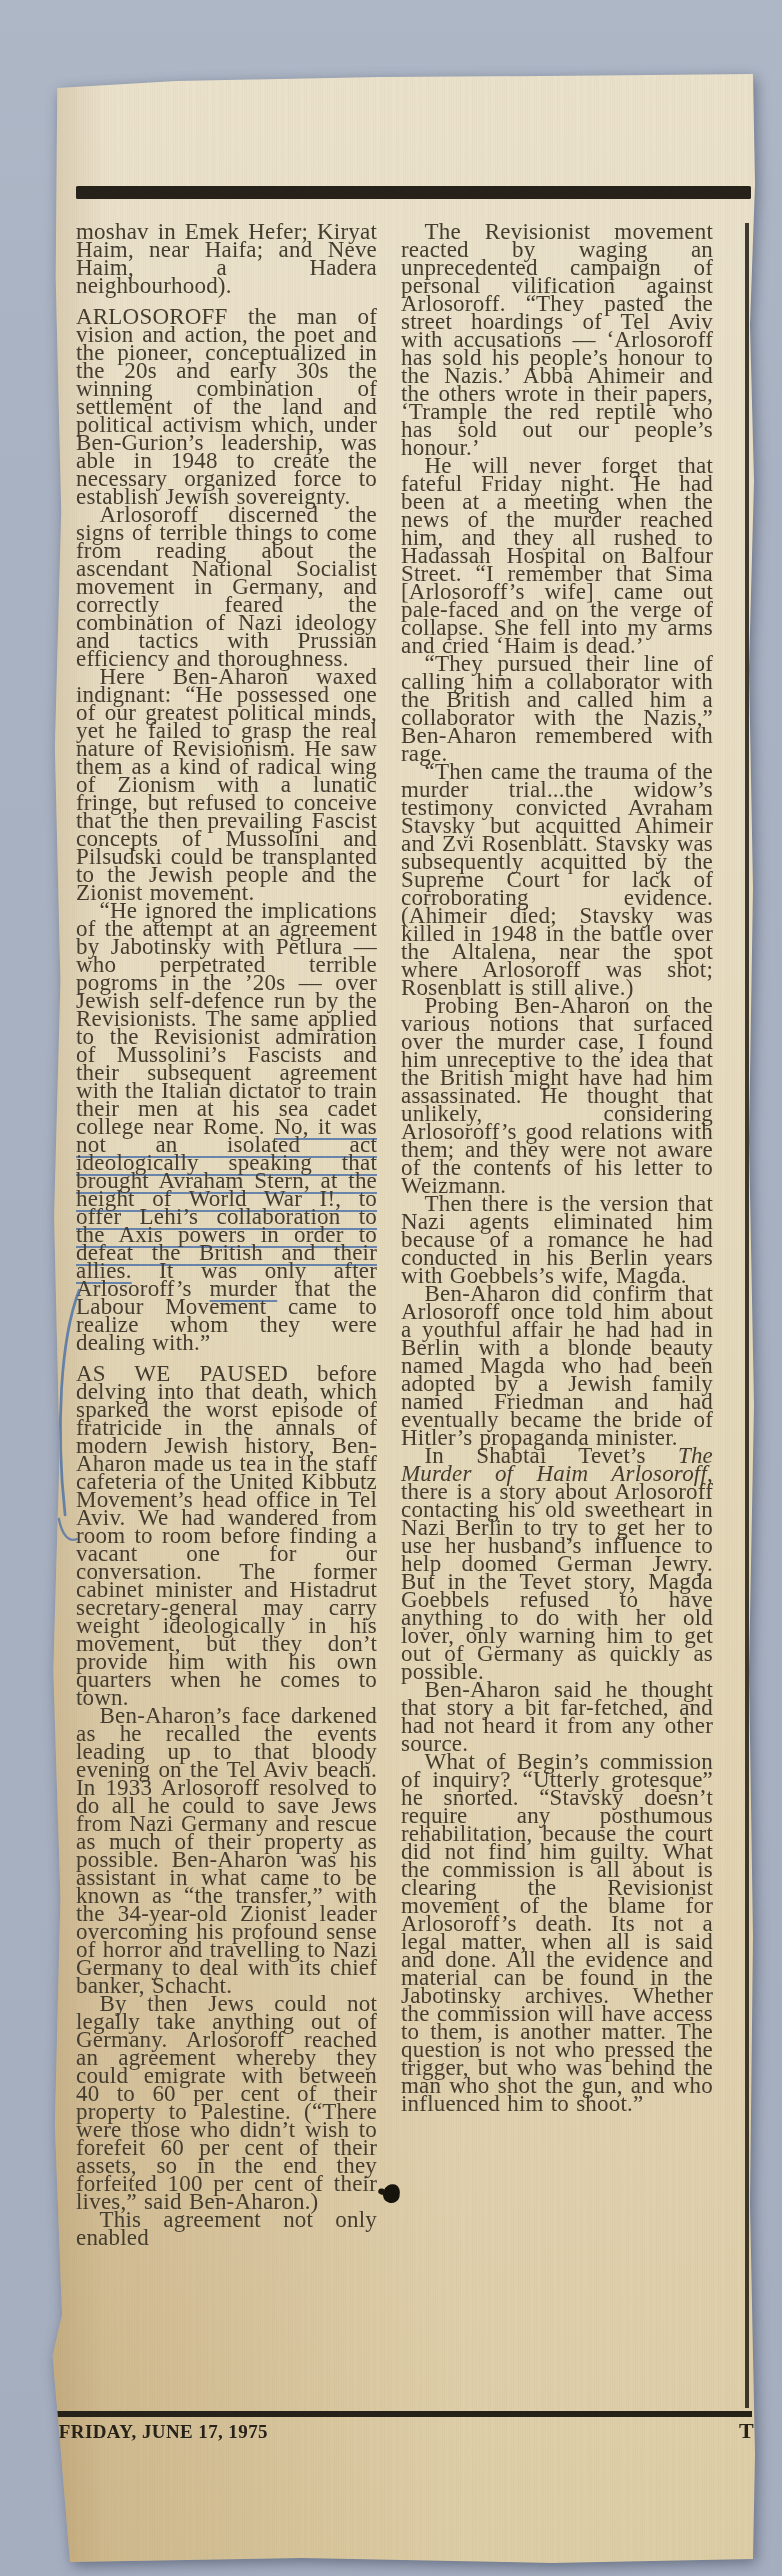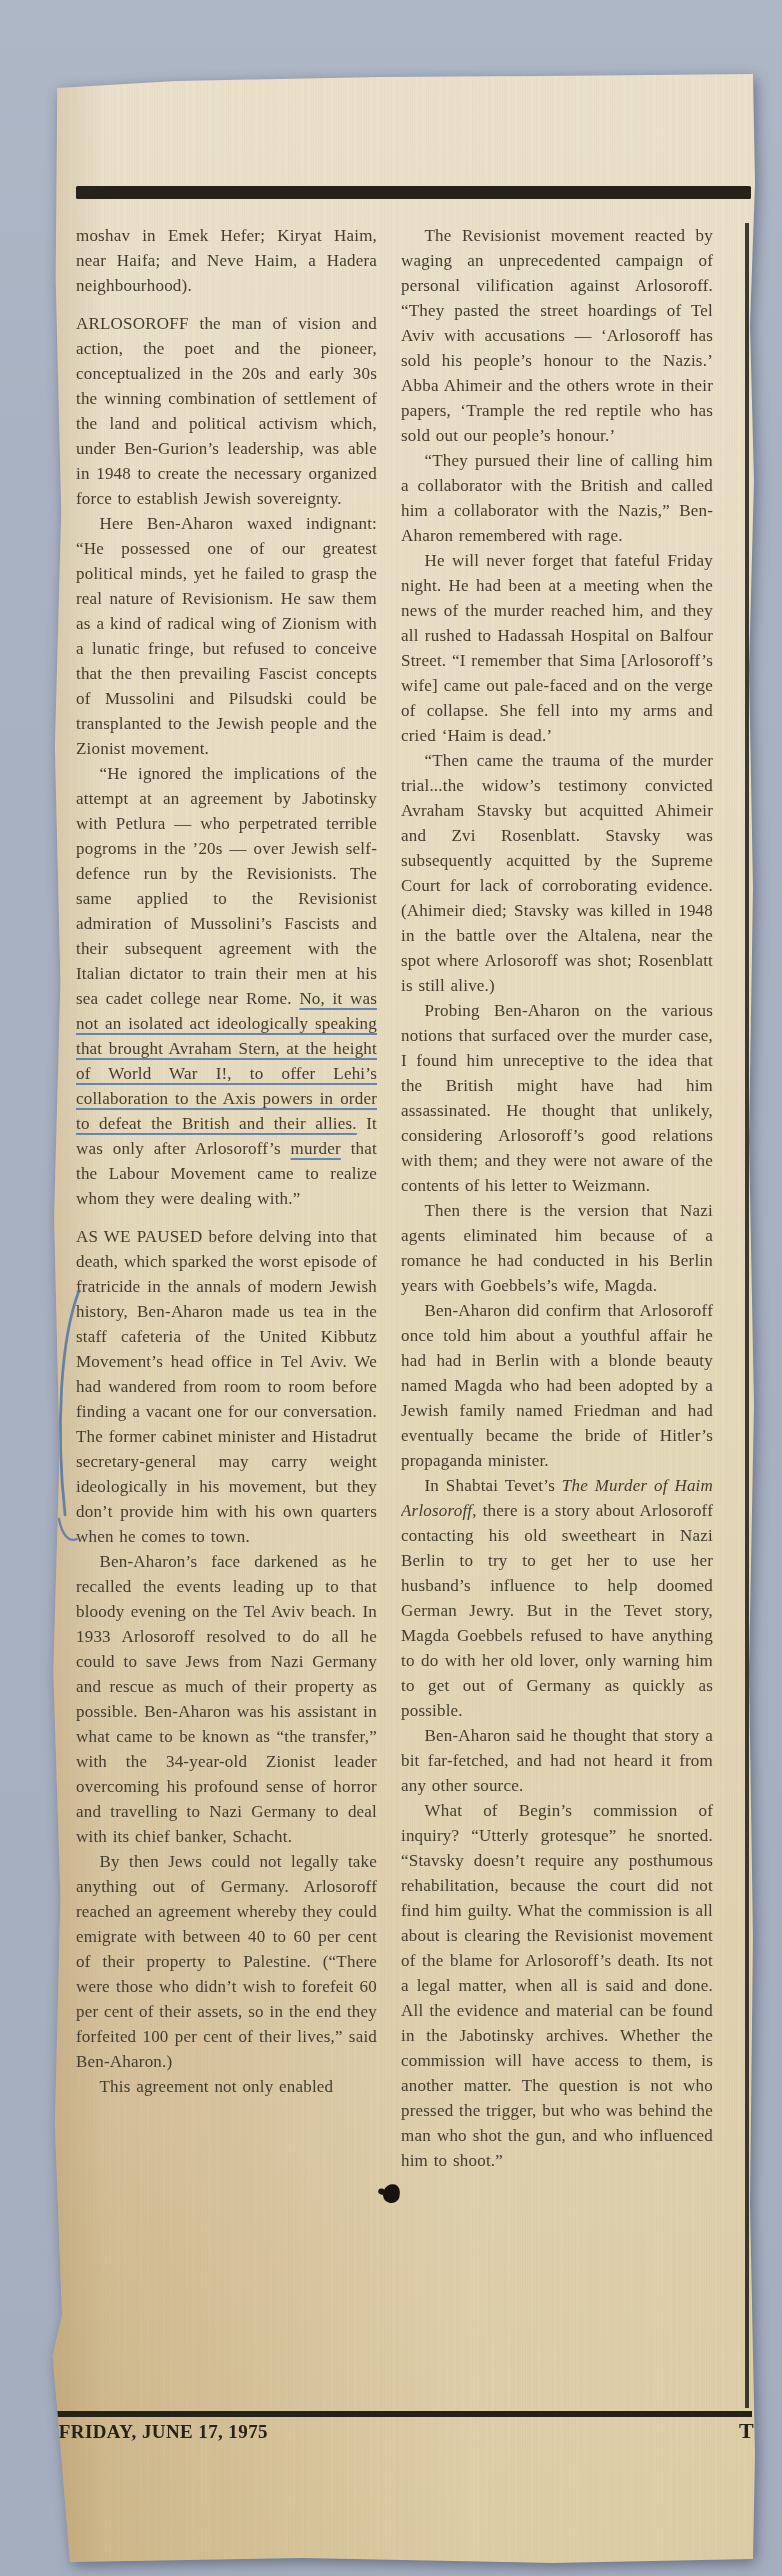--- a/index.html
+++ b/index.html
@@ -23,21 +23,21 @@
       704px 110px,699px 251px,703px 407px,698px 595px,702px 814px,698px 1065px,
       703px 1331px,698px 1597px,702px 1863px,699px 2130px,704px 2380px,702px 2485px,
       501px 2489px,251px 2484px,19px 2488px,
       9.4px 2372px,1.6px 2282px,11px 2241px,3.9px 2051px,9.4px 1824px,2.3px 1597px,
       8.6px 1378px,3.1px 1143px,9.4px 908px,3.9px 673px,10.2px 438px,4.7px 204px);}
   .top-rule{position:absolute;left:25px;top:112px;width:675px;height:12.5px;
             background:var(--rule);border-radius:1.6px;}
   .edge-rule{position:absolute;left:694px;top:149px;width:3.9px;height:2185px;
              background:var(--rule);opacity:0.88;}
   .col{position:absolute;top:149px;height:2186px;overflow:hidden;
-       color:var(--ink);font-size:17px;line-height:25px;text-align:justify;
+       color:var(--ink);font-size:23px;line-height:18px;text-align:justify;
        word-spacing:1.2px;letter-spacing:0.2px;}
   .col-left{left:25px;width:301px;}
   .col-right{left:350px;width:312px;}
   .para{margin:0;}
   .para.indent{text-indent:23.5px;}
   .para.gap{margin-top:13px;}
   .pen-underline{text-decoration:underline;text-decoration-color:rgba(74,111,168,0.8);
     text-decoration-thickness:2.3px;text-underline-offset:3.9px;text-decoration-skip-ink:none;}
   .italic{font-style:italic;}
   .pen-margin-mark{position:absolute;left:0px;top:1210px;width:36px;height:270px;}
@@ -57,31 +57,32 @@
 <div class="stage">
   <div class="clip-shadow">
     <div class="clipping">
 
       <div class="top-rule"></div>
       <div class="edge-rule"></div>
 
       <div class="col col-left">
           <p class="para"><span>moshav in Emek Hefer; Kiryat Haim, near Haifa; and Neve Haim, a Hadera neighbourhood).</span></p>
           <p class="para gap"><span>ARLOSOROFF the man of vision and action, the poet and the pioneer, conceptualized in the 20s and early 30s the winning combination of settlement of the land and political activism which, under Ben-Gurion’s leadership, was able in 1948 to create the necessary organized force to establish Jewish sovereignty.</span></p>
+          <p class="para indent"><span>Arlosoroff discerned the signs of terrible things to come from reading about the ascendant National Socialist movement in Germany, and correctly feared the combination of Nazi ideology and tactics with Prussian efficiency and thoroughness.</span></p>
           <p class="para indent"><span>Here Ben-Aharon waxed indignant: “He possessed one of our greatest political minds, yet he failed to grasp the real nature of Revisionism. He saw them as a kind of radical wing of Zionism with a lunatic fringe, but refused to conceive that the then prevailing Fascist concepts of Mussolini and Pilsudski could be transplanted to the Jewish people and the Zionist movement.</span></p>
           <p class="para indent"><span>“He ignored the implications of the attempt at an agreement by Jabotinsky with Petlura — who perpetrated terrible pogroms in the ’20s — over Jewish self-defence run by the Revisionists. The same applied to the Revisionist admiration of Mussolini’s Fascists and their subsequent agreement with the Italian dictator to train their men at his sea cadet college near Rome. </span><span class="pen-underline">No, it was not an isolated act ideologically speaking that brought Avraham Stern, at the height of World War I!, to offer Lehi’s collaboration to the Axis powers in order to defeat the British and their allies.</span><span> It was only after Arlosoroff’s </span><span class="pen-underline">murder</span><span> that the Labour Movement came to realize whom they were dealing with.”</span></p>
           <p class="para gap"><span>AS WE PAUSED before delving into that death, which sparked the worst episode of fratricide in the annals of modern Jewish history, Ben-Aharon made us tea in the staff cafeteria of the United Kibbutz Movement’s head office in Tel Aviv. We had wandered from room to room before finding a vacant one for our conversation. The former cabinet minister and Histadrut secretary-general may carry weight ideologically in his movement, but they don’t provide him with his own quarters when he comes to town.</span></p>
           <p class="para indent"><span>Ben-Aharon’s face darkened as he recalled the events leading up to that bloody evening on the Tel Aviv beach. In 1933 Arlosoroff resolved to do all he could to save Jews from Nazi Germany and rescue as much of their property as possible. Ben-Aharon was his assistant in what came to be known as “the transfer,” with the 34-year-old Zionist leader overcoming his profound sense of horror and travelling to Nazi Germany to deal with its chief banker, Schacht.</span></p>
           <p class="para indent"><span>By then Jews could not legally take anything out of Germany. Arlosoroff reached an agreement whereby they could emigrate with between 40 to 60 per cent of their property to Palestine. (“There were those who didn’t wish to forefeit 60 per cent of their assets, so in the end they forfeited 100 per cent of their lives,” said Ben-Aharon.)</span></p>
           <p class="para indent"><span>This agreement not only enabled</span></p>
         </div>
       <div class="col col-right">
           <p class="para indent"><span>The Revisionist movement reacted by waging an unprecedented campaign of personal vilification against Arlosoroff. “They pasted the street hoardings of Tel Aviv with accusations — ‘Arlosoroff has sold his people’s honour to the Nazis.’ Abba Ahimeir and the others wrote in their papers, ‘Trample the red reptile who has sold out our people’s honour.’</span></p>
+          <p class="para indent"><span>He will never forget that fateful Friday night. He had been at a meeting when the news of the murder reached him, and they all rushed to Hadassah Hospital on Balfour Street. “I remember that Sima [Arlosoroff’s wife] came out pale-faced and on the verge of collapse. She fell into my arms and cried ‘Haim is dead.’</span></p>
           <p class="para indent"><span>“They pursued their line of calling him a collaborator with the British and called him a collaborator with the Nazis,” Ben-Aharon remembered with rage.</span></p>
-          <p class="para indent"><span>He will never forget that fateful Friday night. He had been at a meeting when the news of the murder reached him, and they all rushed to Hadassah Hospital on Balfour Street. “I remember that Sima [Arlosoroff’s wife] came out pale-faced and on the verge of collapse. She fell into my arms and cried ‘Haim is dead.’</span></p>
           <p class="para indent"><span>“Then came the trauma of the murder trial...the widow’s testimony convicted Avraham Stavsky but acquitted Ahimeir and Zvi Rosenblatt. Stavsky was subsequently acquitted by the Supreme Court for lack of corroborating evidence. (Ahimeir died; Stavsky was killed in 1948 in the battle over the Altalena, near the spot where Arlosoroff was shot; Rosenblatt is still alive.)</span></p>
           <p class="para indent"><span>Probing Ben-Aharon on the various notions that surfaced over the murder case, I found him unreceptive to the idea that the British might have had him assassinated. He thought that unlikely, considering Arlosoroff’s good relations with them; and they were not aware of the contents of his letter to Weizmann.</span></p>
           <p class="para indent"><span>Then there is the version that Nazi agents eliminated him because of a romance he had conducted in his Berlin years with Goebbels’s wife, Magda.</span></p>
           <p class="para indent"><span>Ben-Aharon did confirm that Arlosoroff once told him about a youthful affair he had had in Berlin with a blonde beauty named Magda who had been adopted by a Jewish family named Friedman and had eventually became the bride of Hitler’s propaganda minister.</span></p>
           <p class="para indent"><span>In Shabtai Tevet’s </span><span class="italic">The Murder of Haim Arlosoroff</span><span>, there is a story about Arlosoroff contacting his old sweetheart in Nazi Berlin to try to get her to use her husband’s influence to help doomed German Jewry. But in the Tevet story, Magda Goebbels refused to have anything to do with her old lover, only warning him to get out of Germany as quickly as possible.</span></p>
           <p class="para indent"><span>Ben-Aharon said he thought that story a bit far-fetched, and had not heard it from any other source.</span></p>
           <p class="para indent"><span>What of Begin’s commission of inquiry? “Utterly grotesque” he snorted. “Stavsky doesn’t require any posthumous rehabilitation, because the court did not find him guilty. What the commission is all about is clearing the Revisionist movement of the blame for Arlosoroff’s death. Its not a legal matter, when all is said and done. All the evidence and material can be found in the Jabotinsky archives. Whether the commission will have access to them, is another matter. The question is not who pressed the trigger, but who was behind the man who shot the gun, and who influenced him to shoot.”</span></p>
         </div>
 
       <svg class="pen-margin-mark" viewBox="0 0 46 345" fill="none">

